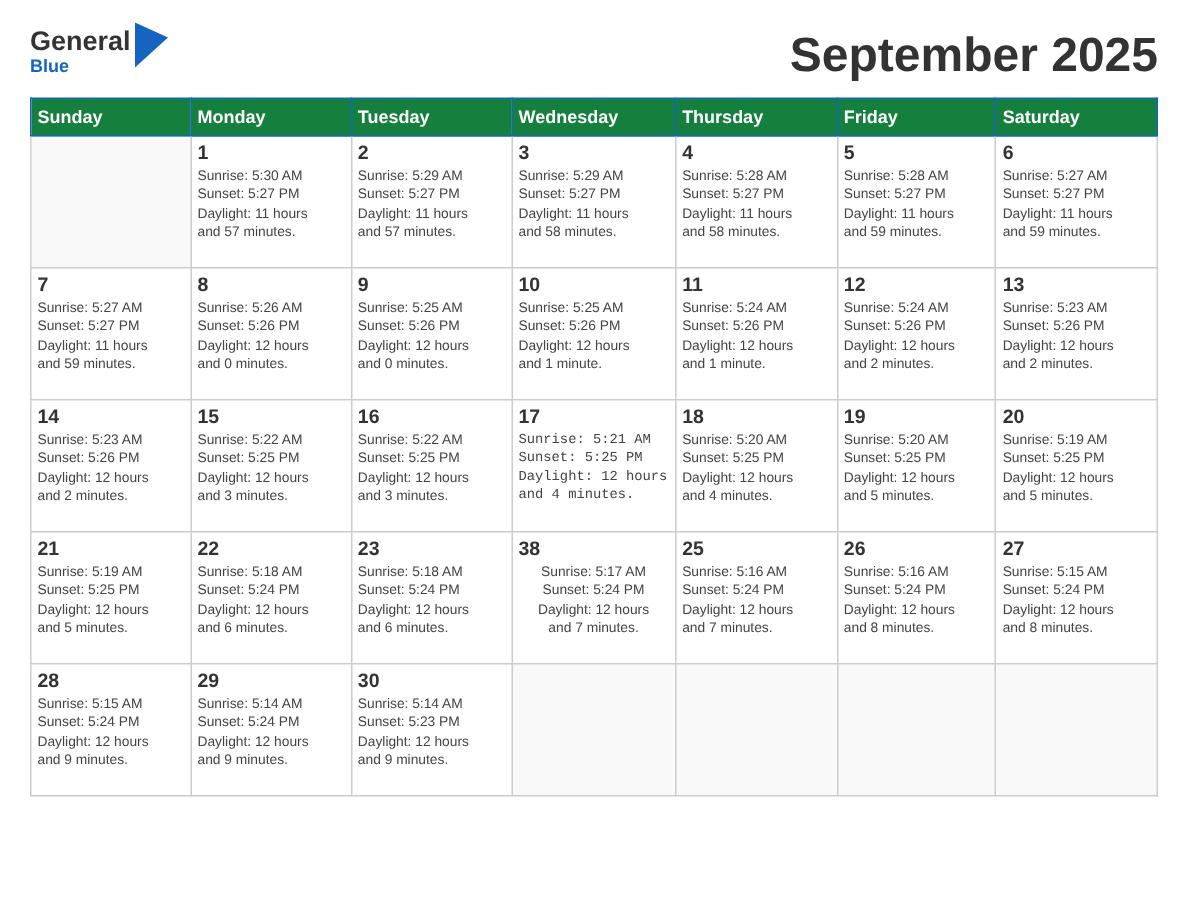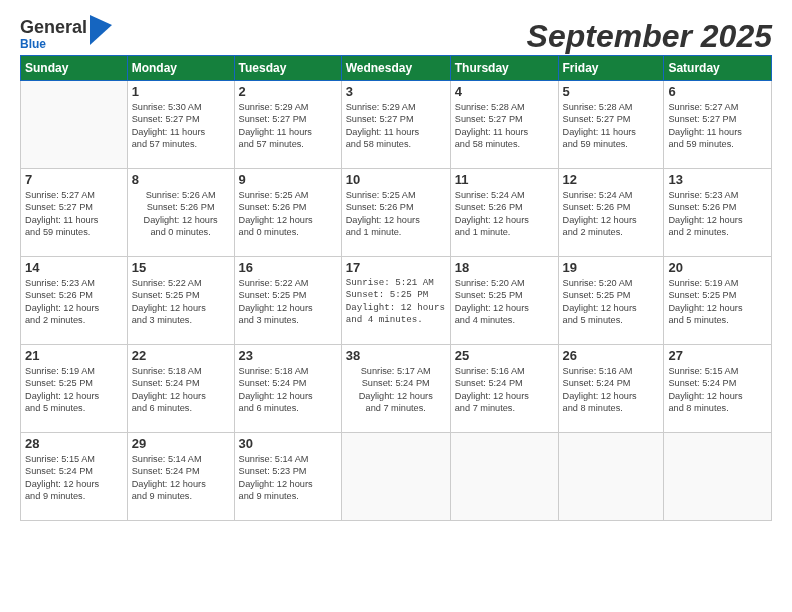--- a/index.html
+++ b/index.html
@@ -12,21 +12,21 @@
     }
     .page {
       width: 792px;
       height: 612px;
       padding: 18px 20px 10px 20px;
     }
     .header {
       display: flex;
       justify-content: space-between;
       align-items: flex-start;
-      margin-bottom: 0;
+      margin-bottom: 10px;
     }
     .logo {
       display: flex;
       align-items: center;
     }
     .logo-text {
       display: flex;
       flex-direction: column;
       line-height: 1.1;
     }
@@ -40,21 +40,20 @@
       font-weight: bold;
       color: #1565c0;
     }
     .title-section {
       text-align: right;
     }
     .month-title {
       font-size: 32px;
       font-weight: bold;
       color: #333;
-      font-style: italic;
     }
     .location {
       font-size: 14px;
       color: #555;
     }
     .calendar {
       width: 100%;
       border-collapse: collapse;
       font-size: 10px;
     }
@@ -177,21 +176,21 @@
         <tr class="week-row">
           <td>
             <span class="day-num">7</span>
             <div class="day-info" style="white-space: pre-line;">Sunrise: 5:27 AM
 Sunset: 5:27 PM
 Daylight: 11 hours
 and 59 minutes.</div>
           </td>
           <td>
             <span class="day-num">8</span>
-            <div class="day-info" style="white-space: pre-line; text-align: center;">Sunrise: 5:26 AM
+            <div class="day-info" style="white-space: pre-line;">Sunrise: 5:26 AM
 Sunset: 5:26 PM
 Daylight: 12 hours
 and 0 minutes.</div>
           </td>
           <td>
             <span class="day-num">9</span>
             <div class="day-info" style="white-space: pre-line;">Sunrise: 5:25 AM
 Sunset: 5:26 PM
 Daylight: 12 hours
 and 0 minutes.</div>

